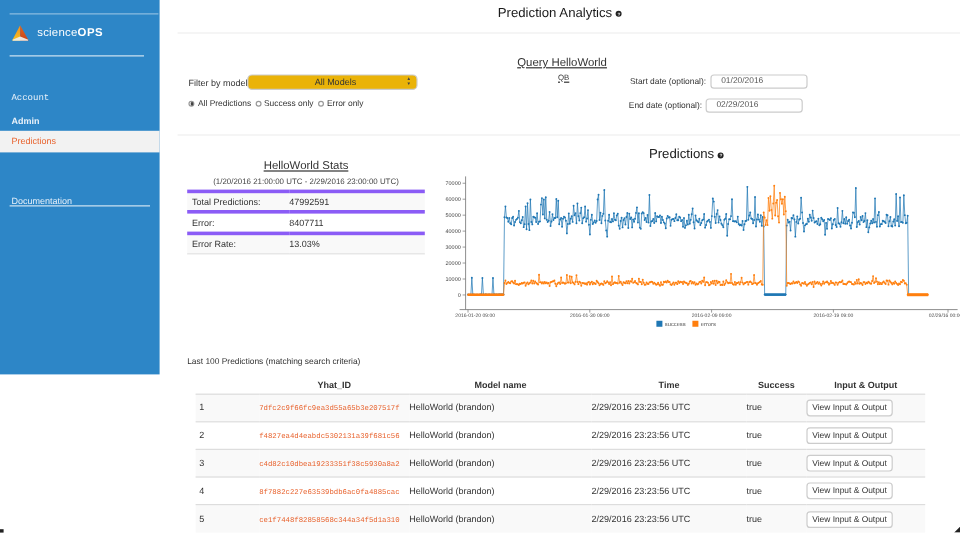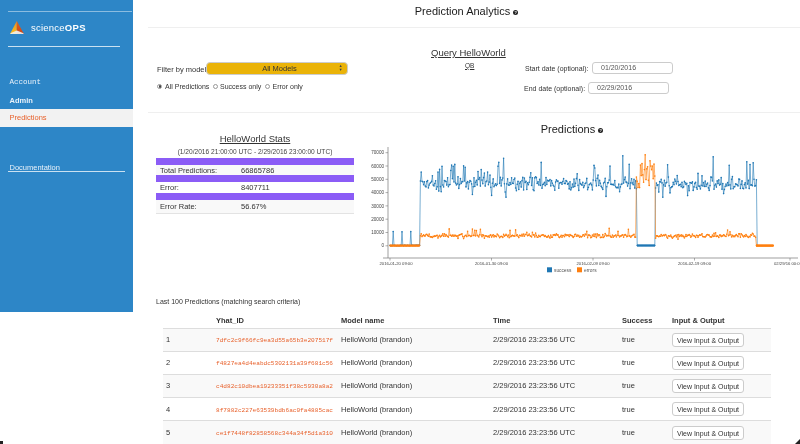--- a/index.html
+++ b/index.html
@@ -31,33 +31,33 @@
 #qp { position:absolute; left:431px; top:47px; font-size:9.5px; color:#333; text-decoration:underline; }
 #qb { position:absolute; left:465px; top:61.5px; font-size:6.5px; color:#333; text-decoration:underline; }
 .dlbl { position:absolute; font-size:7px; color:#333; }
 .dinput { position:absolute; width:81px; height:12px; border:1px solid #ccc; border-radius:3px; background:#fff; font-size:7px; color:#555; line-height:10.5px; padding-left:8px; }
 
 
 #pstats { position:absolute; left:156px; width:198px; top:132.5px; text-align:center; font-size:9.5px; color:#333; }
 #pstats span { text-decoration:underline; }
 #utc { position:absolute; left:156px; width:198px; top:148px; text-align:center; font-size:6.6px; color:#444; }
 #stats { position:absolute; left:156px; top:158px; width:198px; border-collapse:collapse; font-size:7.5px; color:#333; border-bottom:1px solid #e3e3e3; }
-#stats td { border-top:7px solid #8b5cf6; height:17.4px; padding:0 0 0 4px; vertical-align:middle; }
+#stats td { border-top:3px solid #8b5cf6; height:17.4px; padding:0 0 0 4px; vertical-align:middle; }
 #stats tr:nth-child(odd) { background:#f9f9f9; }
 #stats td.v { padding-left:0; }
 #stats tr td:first-child { width:85px; }
 
 
 #ctitle { position:absolute; left:370px; top:122.5px; width:404px; text-align:center; font-size:11px; color:#222; }
 #chart { position:absolute; left:368px; top:118px; }
 
 
 #last100 { position:absolute; left:156px; top:298px; font-size:7px; color:#333; }
 #btable { position:absolute; left:163px; top:313px; width:608px; border-collapse:collapse; font-size:7.5px; color:#333; }
-#btable th { text-align:left; font-weight:bold; border-bottom:1px solid #ddd; height:15px; }
+#btable th { text-align:center; font-weight:bold; border-bottom:1px solid #ddd; height:15px; }
 #btable td { border-top:1px solid #ddd; height:23.2px; vertical-align:middle; }
 #btable tbody tr:nth-child(odd) { background:#f9f9f9; }
 .c0 { width:53px; padding-left:3px; }
 .c1 { width:125px; }
 .c2 { width:152px; }
 .c3 { width:129px; }
 .c4 { width:50px; }
 .hash { font-family:"Liberation Mono",monospace; font-size:6.1px; color:#e8622d; }
 .btn { display:inline-block; width:72px; height:14px; line-height:13px; text-align:center; border:1px solid #ccc; border-radius:3px; background:#fff; font-size:7px; color:#333; }
 .corner { position:absolute; background:#222; }
@@ -110,29 +110,29 @@
 <div class="dinput" style="left:588px;top:81.5px;">02/29/2016</div>
 
 <div class="hr" style="top:111.5px;"></div>
 
 <div id="pstats"><span>HelloWorld Stats</span></div>
 <div id="utc">(1/20/2016 21:00:00 UTC - 2/29/2016 23:00:00 UTC)</div>
 <table id="stats">
   <tbody>
       <tr>
         <td>Total Predictions:</td>
-        <td class="v">66865786</td>
+        <td class="v">47992591</td>
       </tr>
   <tr>
         <td>Error:</td>
         <td class="v">8407711</td>
       </tr>
   <tr>
         <td>Error Rate:</td>
-        <td class="v">56.67%</td>
+        <td class="v">13.03%</td>
       </tr>
 </tbody>
   </table>
 
 <div id="ctitle">Predictions <span class="qicon">?</span></div>
 <svg id="chart" width="432" height="162" viewBox="0 0 432 162">
     <line x1="20" y1="29" x2="20" y2="140" stroke="#777" stroke-width="0.7"></line>
     <line x1="15" y1="140" x2="430" y2="140" stroke="#777" stroke-width="0.7"></line>
     <line x1="17.5" y1="34.7" x2="20" y2="34.7" stroke="#777" stroke-width="0.6"></line>
     <text x="16" y="36.3" font-size="4.6" fill="#444" text-anchor="end">70000</text>

